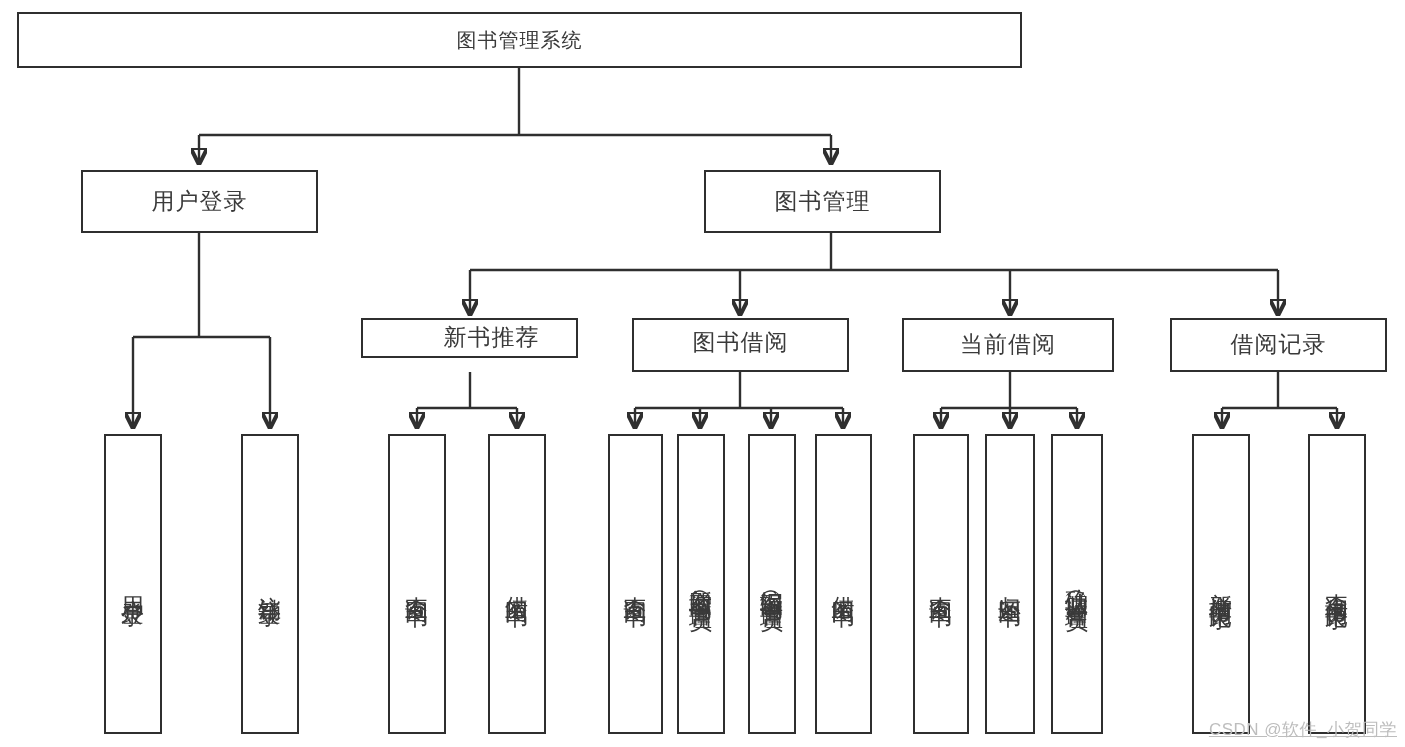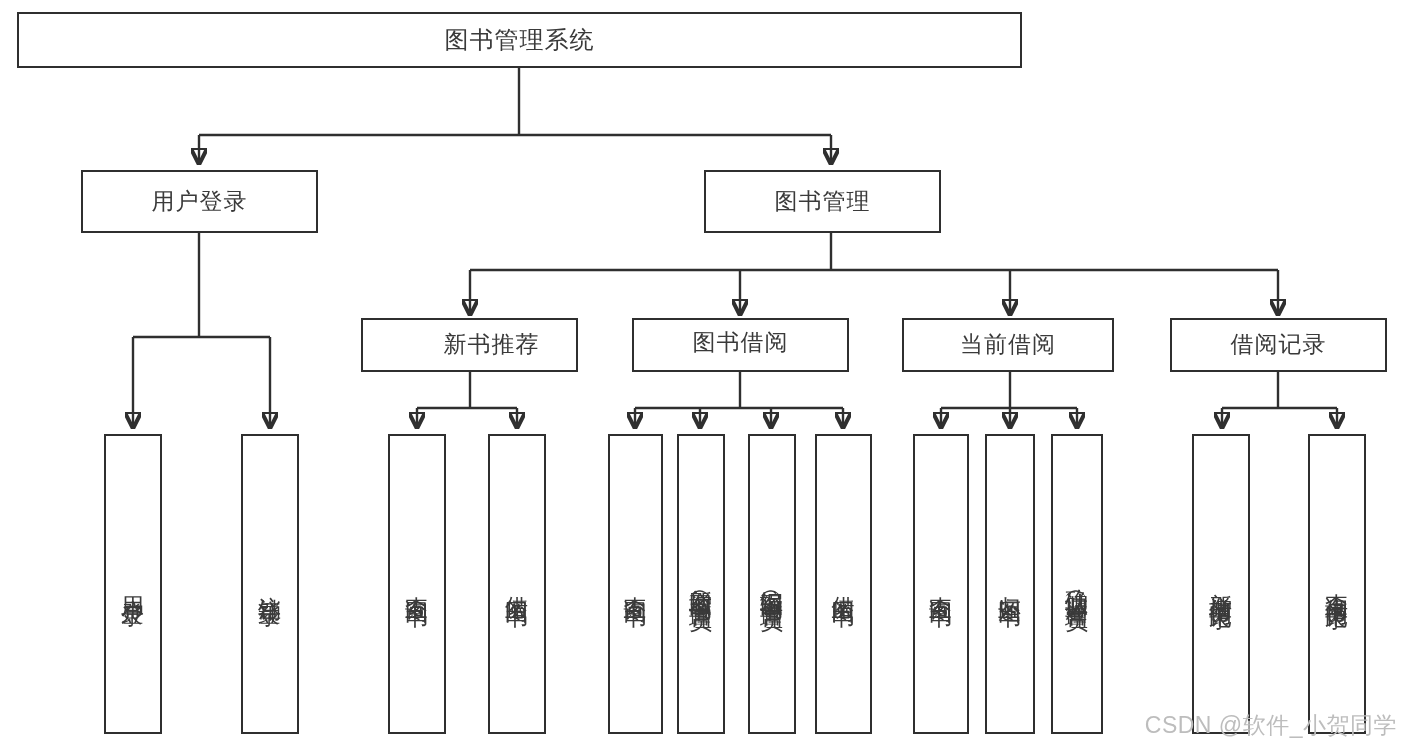--- a/index.html
+++ b/index.html
@@ -24,21 +24,21 @@
     justify-content:center;
     text-align:center;
     color:#3a3a3a;
   }
   .box.h{
     font-size:23px;
     letter-spacing:1px;
     line-height:1.2;
   }
   .box.root{
-    font-size:24px;
+    font-size:20px;
   }
   .box.v{
     font-size:23px;
     align-items:center;
     justify-content:center;
     padding:6px 0;
   }
   .vtext{
     writing-mode:vertical-rl;
     text-orientation:upright;
@@ -56,25 +56,26 @@
   }
   svg#links line, svg#links path{
     stroke:#2f2f2f;
     stroke-width:2.4;
     fill:none;
   }
   .watermark{
     position:absolute;
     right:8px;
     bottom:6px;
-    font-size:23px;
+    font-size:17px;
     color:#bdbdbd;
     letter-spacing:0.5px;
     white-space:nowrap;
     user-select:none;
+    text-decoration:underline;
   }
 </style>
 </head>
 <body>
 
 <div id="canvas">
 
   <svg id="links" viewBox="0 0 1405 747">
     <defs>
       <marker id="arrow" viewBox="0 0 10 10" refX="9" refY="5" markerWidth="7" markerHeight="7" orient="auto-start-reverse">
@@ -127,21 +128,21 @@
     <span>图书管理系统</span>
   </div>
 
   <div class="box h" style="left:81px;top:170px;width:237px;height:63px;">
     <span>用户登录</span>
   </div>
   <div class="box h" style="left:704px;top:170px;width:237px;height:63px;">
     <span>图书管理</span>
   </div>
 
-  <div class="box h" style="left:361px;top:318px;width:217px;height:54px;padding-left:44px;">
+  <div class="box h" style="left:361px;top:318px;width:217px;height:40px;padding-left:44px;">
     <span>新书推荐</span>
   </div>
   <div class="box h" style="left:632px;top:318px;width:217px;height:54px;font-family:Liberation Mono, monospace;">
     <span>图书借阅</span>
   </div>
   <div class="box h" style="left:902px;top:318px;width:212px;height:54px;">
     <span>当前借阅</span>
   </div>
   <div class="box h" style="left:1170px;top:318px;width:217px;height:54px;">
     <span>借阅记录</span>

